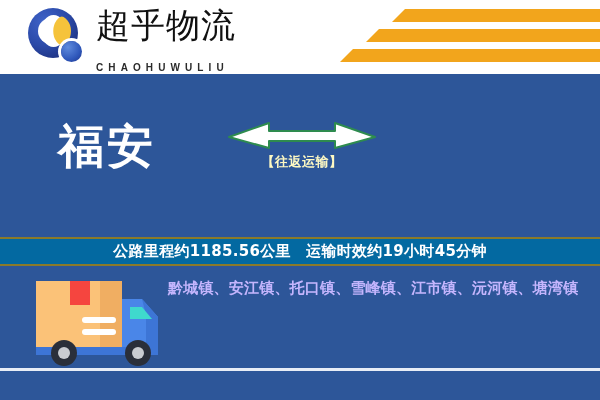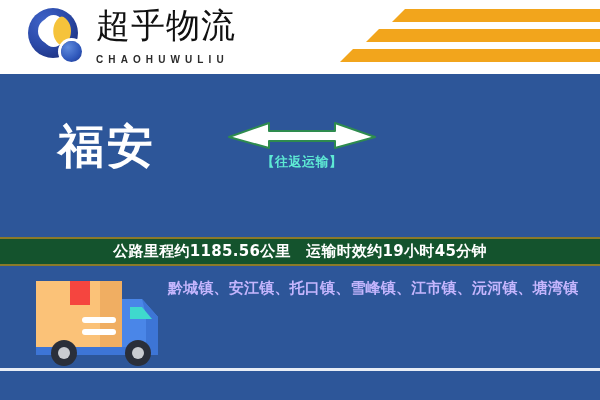--- a/index.html
+++ b/index.html
@@ -81,21 +81,21 @@
     line-height: 38px;
     white-space: nowrap;
   }
   .logo-en {
     font-family: "Liberation Sans", sans-serif;
     font-size: 10px;
     font-weight: bold;
     color: #2b2b2b;
     letter-spacing: 5.1px;
     line-height: 14px;
-    margin-top: 9px;
+    margin-top: 17px;
     white-space: nowrap;
   }
   .stripes {
     position: absolute;
     left: 340px; top: 9px;
     width: 260px; height: 56px;
   }
   .stripe {
     position: absolute;
     height: 13px;
@@ -151,32 +151,32 @@
     margin-top: 5px;
     height: 34px;
     position: relative;
   }
   .arrow-wrap svg { display: block; margin: 0 auto; }
   .roundtrip-label {
     margin-top: 2px;
     font-family: "DejaVu Sans", "Liberation Sans", sans-serif;
     font-size: 13px;
     font-weight: bold;
-    color: #5eead4;
+    color: #fef9c3;
     letter-spacing: 0.5px;
     line-height: 17px;
     white-space: nowrap;
   }
 
   
   .info-bar {
     position: absolute;
     left: 0; top: 163px;
     width: 600px; height: 29px;
-    background: #14532d;
+    background: #0369a1;
     border-top: 2px solid #8a7a2a;
     border-bottom: 2px solid #8a7a2a;
     box-sizing: border-box;
     display: flex;
     align-items: center;
     justify-content: center;
   }
   .info-bar-text {
     font-family: "DejaVu Sans", "Liberation Sans", sans-serif;
     font-size: 15px;

